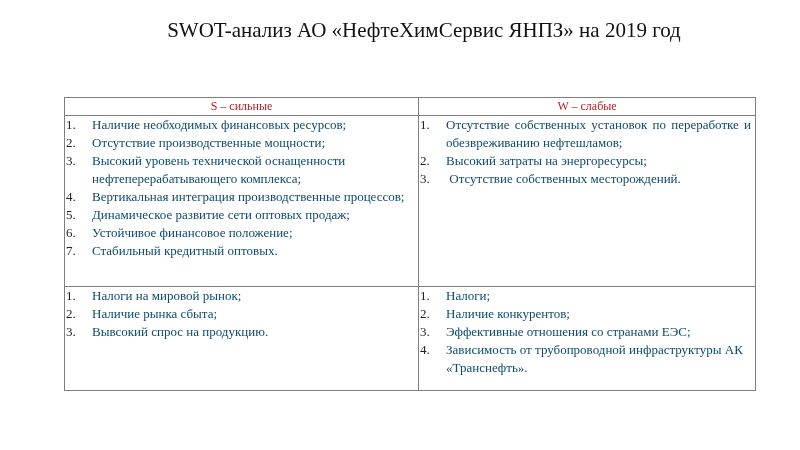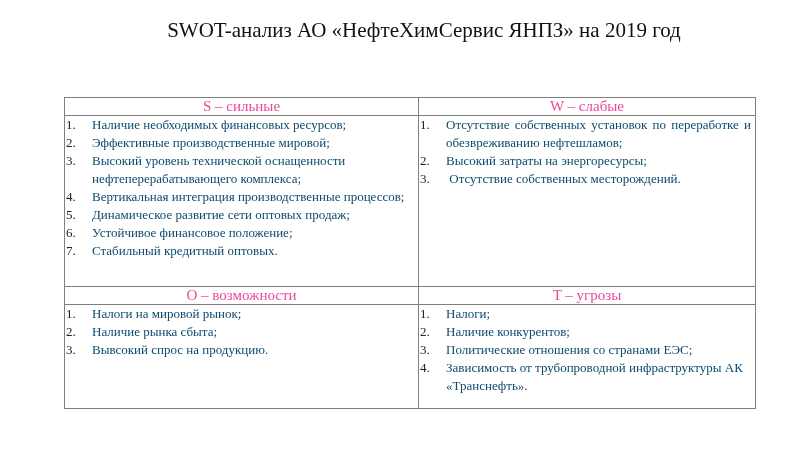--- a/index.html
+++ b/index.html
@@ -14,21 +14,21 @@
     .swot {
       position: absolute; left: 64px; top: 97px; width: 691px;
       border-collapse: collapse; table-layout: fixed;
       font-size: 13px; line-height: 18px;
     }
     .swot td, .swot th {
       border: 1px solid #7f7f7f; padding: 0; vertical-align: top;
     }
     .swot th {
       font-weight: normal; text-align: center; height: 17px; line-height: 17px;
-      font-size: 15px; color: #ec4899;
+      font-size: 12px; color: #b91c1c;
     }
     .col-left { width: 354px; }
     .col-right { width: 337px; }
     .body-top { height: 171px; }
     .body-bottom { height: 104px; }
     ol.items { margin: 0; padding: 0; list-style: none; }
     ol.items li { display: flex; padding-right: 4px; }
     ol.items li .num { width: 26px; flex: 0 0 26px; padding-left: 1px; color: #222; }
     ol.items li .txt { flex: 1; color: #0c4a6e; }
     .justify .txt { text-align: justify; text-align-last: left; font-family: Liberation Serif, serif; }
@@ -51,21 +51,21 @@
   </tr>
   <tr class="body-top">
     <td>
       <ol class="items">
         <li>
               <span class="num">1.</span>
               <span class="txt">Наличие необходимых финансовых ресурсов;</span>
             </li>
         <li>
               <span class="num">2.</span>
-              <span class="txt">Эффективные производственные мировой;</span>
+              <span class="txt">Отсутствие производственные мощности;</span>
             </li>
         <li>
               <span class="num">3.</span>
               <span class="txt">Высокий уровень технической оснащенности нефтеперерабатывающего комплекса;</span>
             </li>
         <li>
               <span class="num">4.</span>
               <span class="txt">Вертикальная интеграция производственные процессов;</span>
             </li>
         <li>
@@ -92,24 +92,20 @@
               <span class="num">2.</span>
               <span class="txt">Высокий затраты на энергоресурсы;</span>
             </li>
         <li>
               <span class="num">3.</span>
               <span class="txt" style="white-space:pre"> Отсутствие собственных месторождений.</span>
             </li>
       </ol>
     </td>
   </tr>
-  <tr>
-    <th>O – возможности</th>
-    <th>T – угрозы</th>
-  </tr>
   <tr class="body-bottom">
     <td>
       <ol class="items">
         <li>
               <span class="num">1.</span>
               <span class="txt">Налоги на мировой рынок;</span>
             </li>
         <li>
               <span class="num">2.</span>
               <span class="txt">Наличие рынка сбыта;</span>
@@ -125,21 +121,21 @@
         <li>
               <span class="num">1.</span>
               <span class="txt">Налоги;</span>
             </li>
         <li>
               <span class="num">2.</span>
               <span class="txt">Наличие конкурентов;</span>
             </li>
         <li>
               <span class="num">3.</span>
-              <span class="txt">Политические отношения со странами ЕЭС;</span>
+              <span class="txt">Эффективные отношения со странами ЕЭС;</span>
             </li>
         <li>
               <span class="num">4.</span>
               <span class="txt">Зависимость от трубопроводной инфраструктуры АК «Транснефть».</span>
             </li>
       </ol>
     </td>
   </tr>
 </tbody>
   </table>

